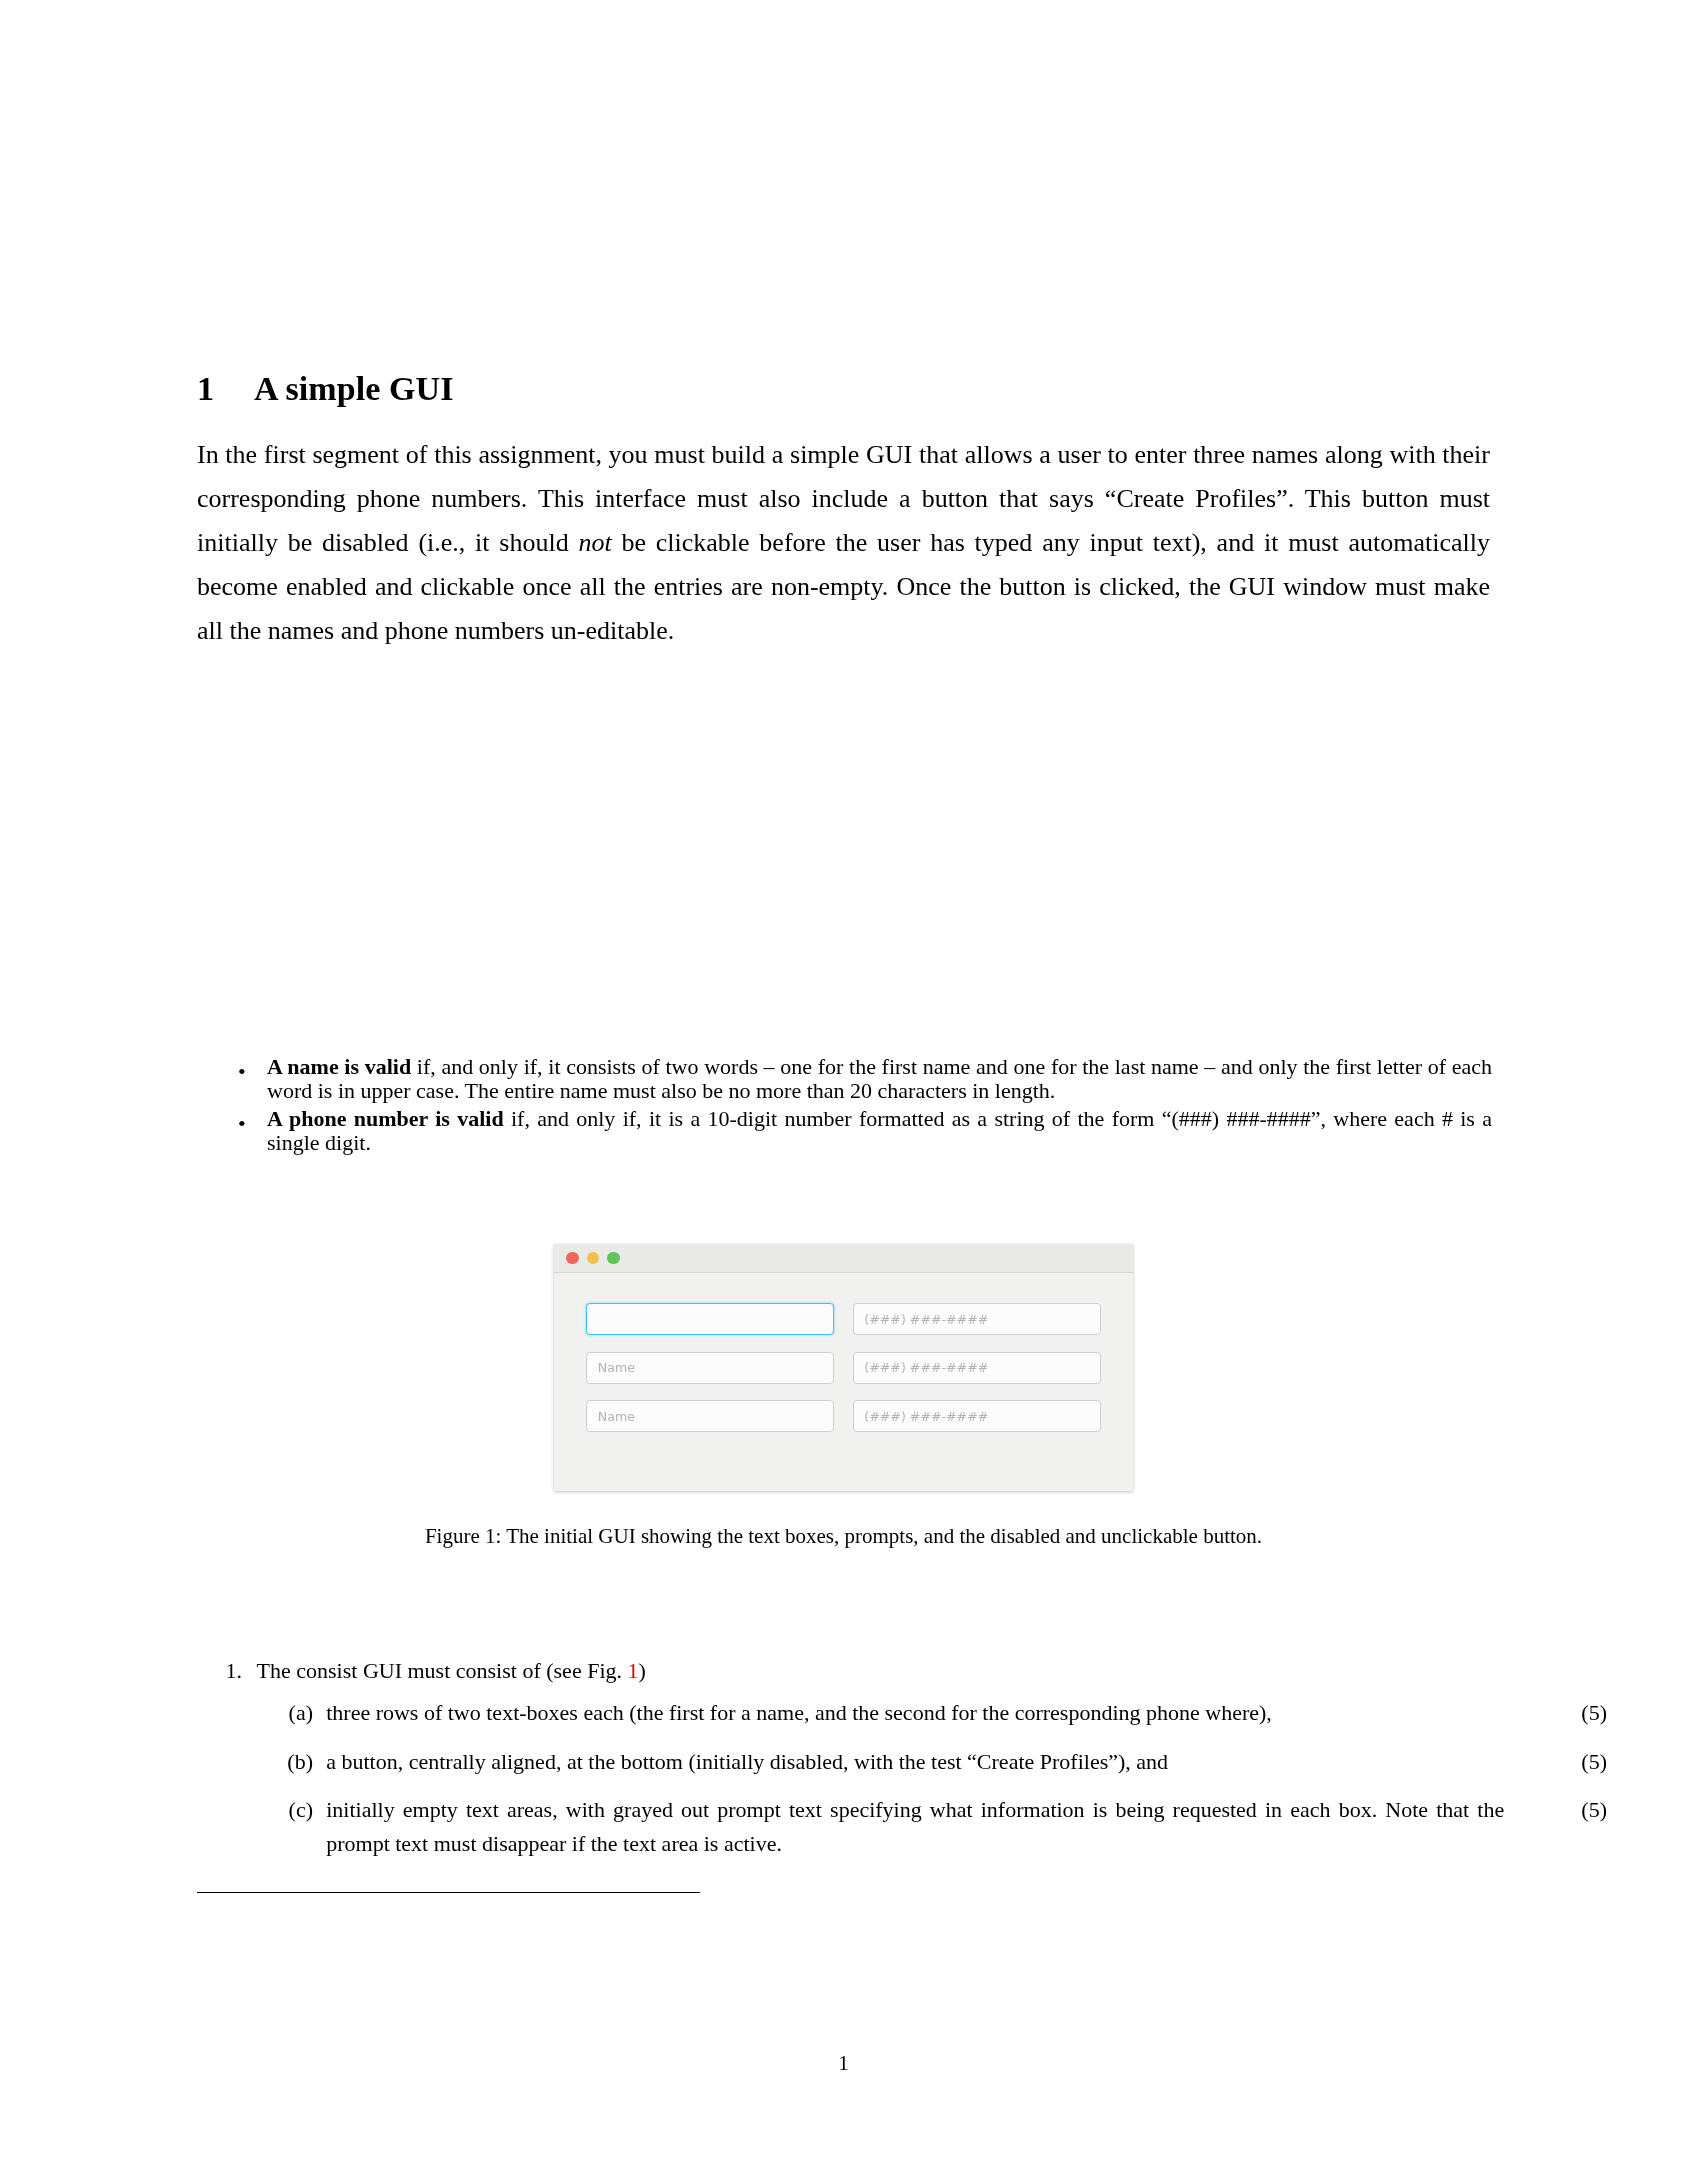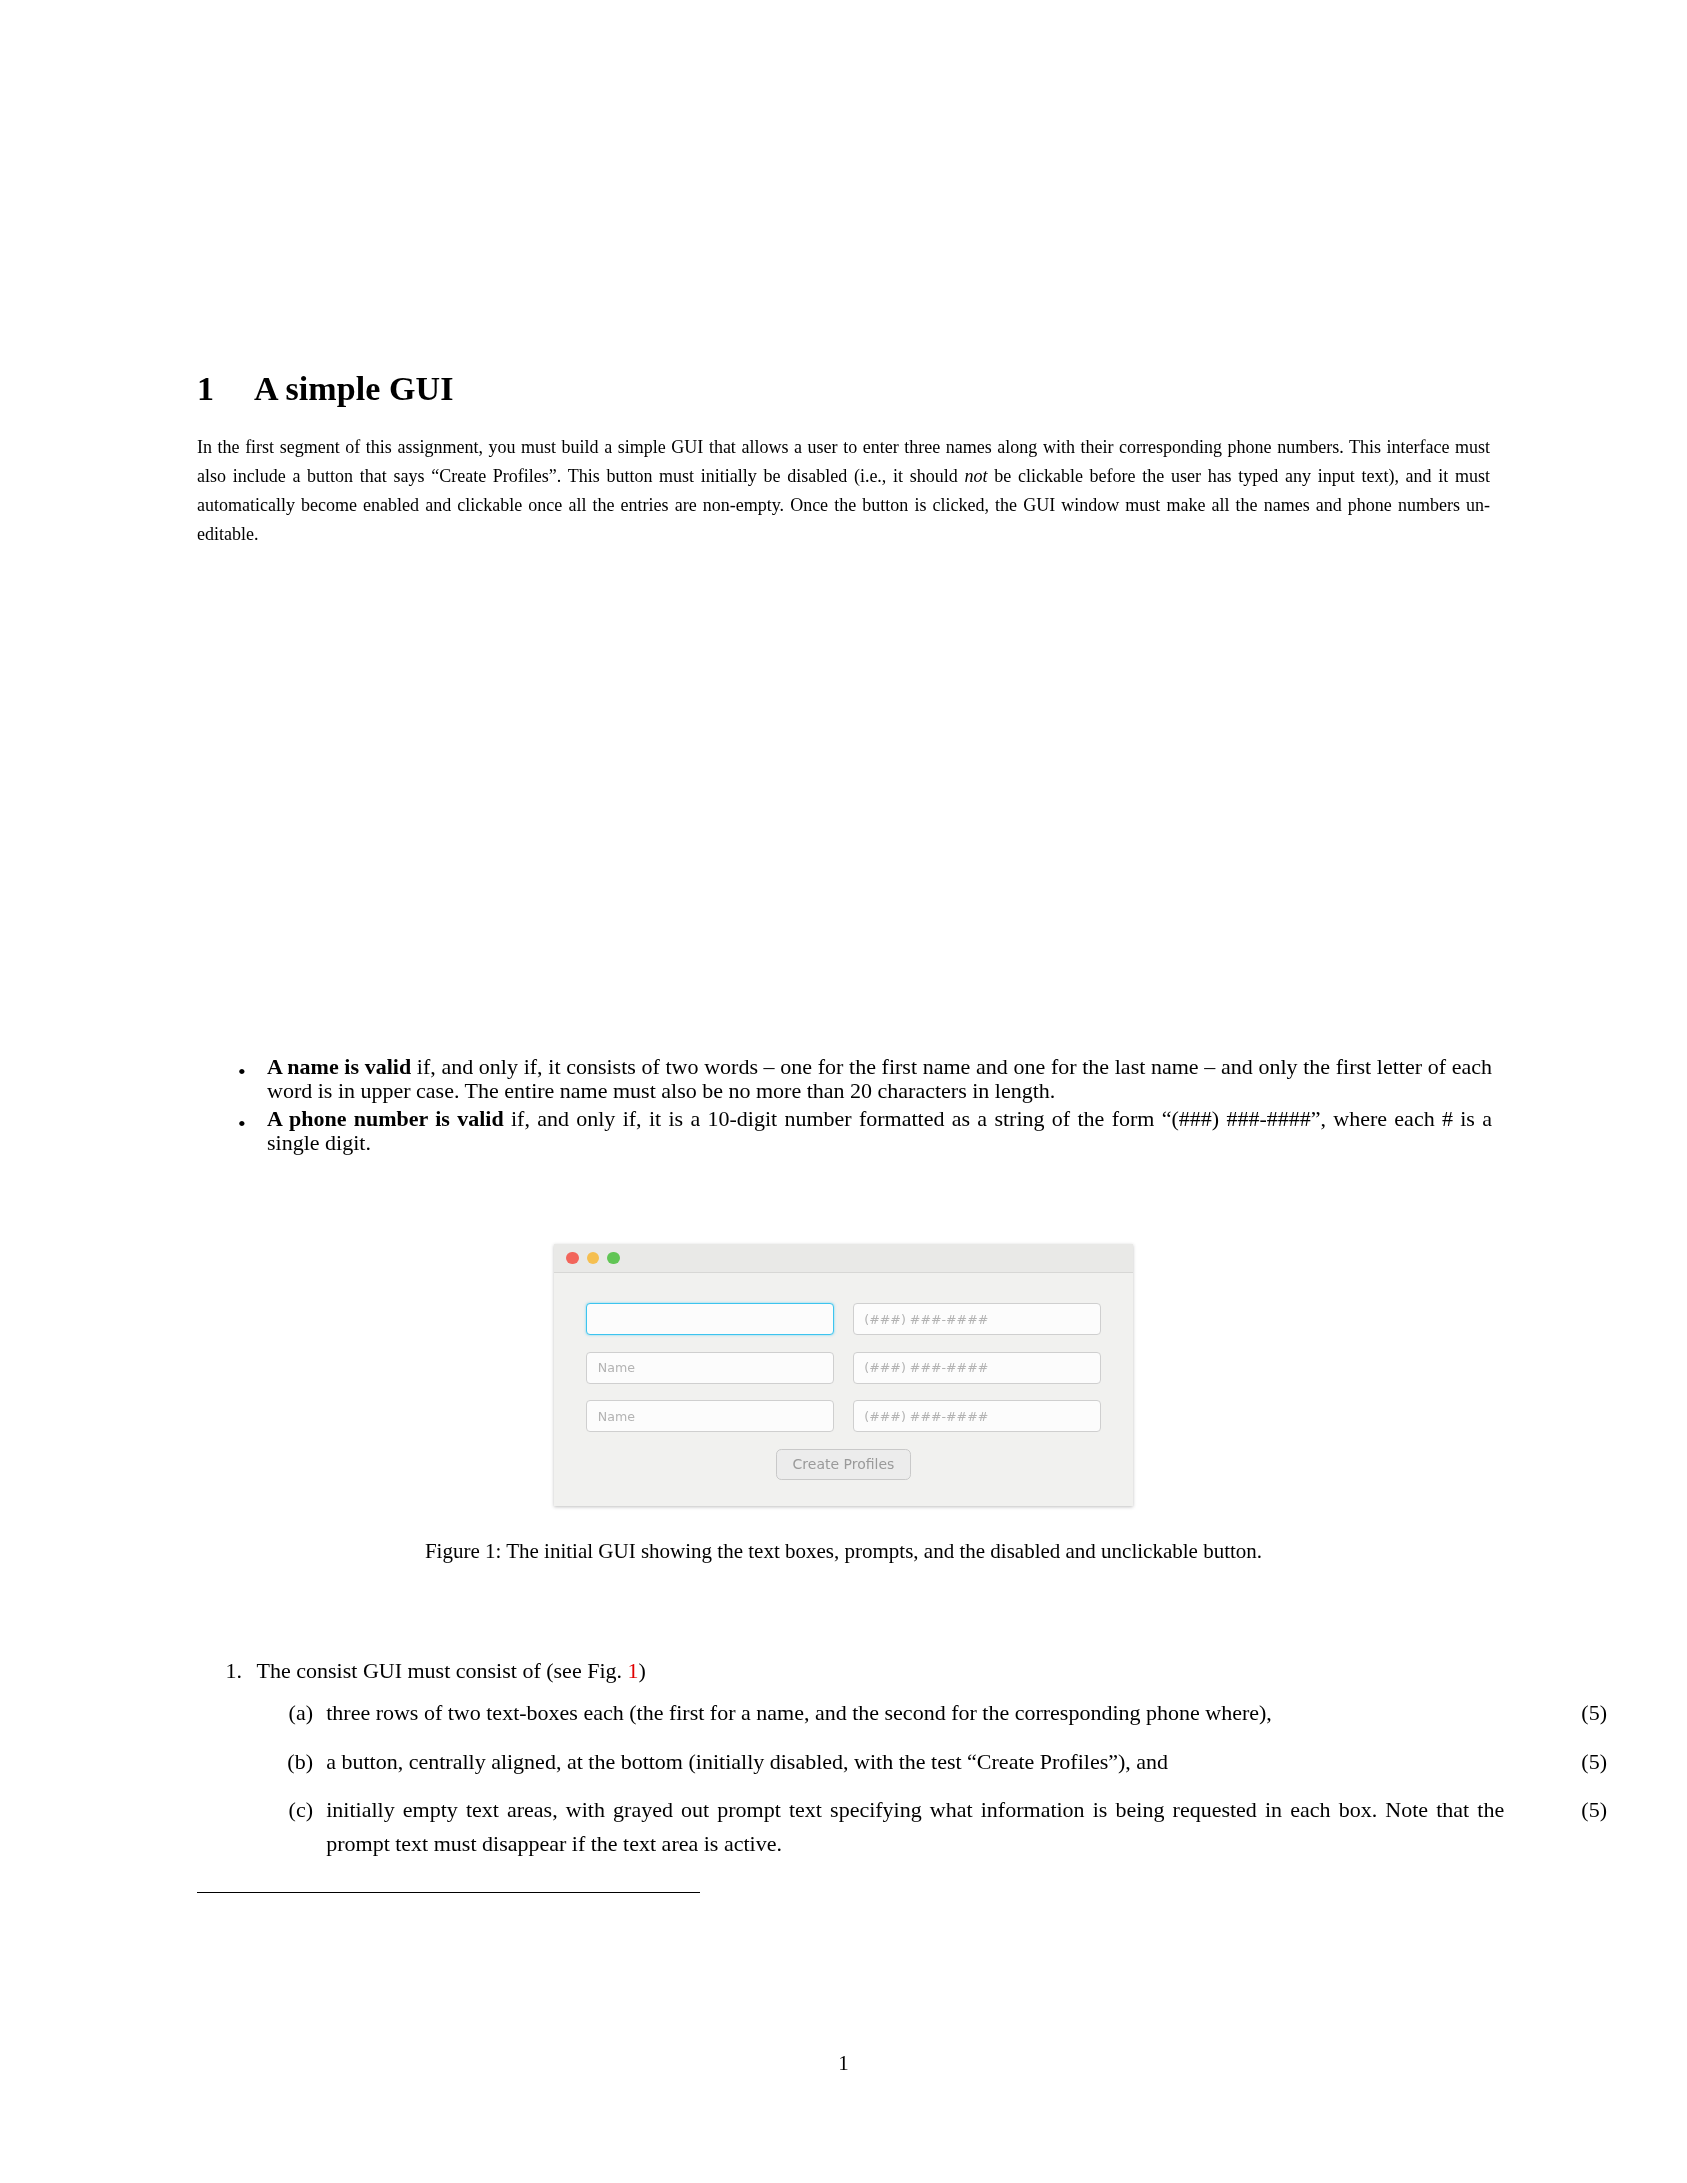--- a/index.html
+++ b/index.html
@@ -30,22 +30,22 @@
     font-size: 34px;
     font-weight: bold;
     margin: 0 0 25px 0;
     letter-spacing: 0.1px;
   }
   .sec-num {
     display: inline-block;
     width: 57px;
   }
   p.body-text {
-    font-size: 18px;
-    line-height: 29px;
+    font-size: 26px;
+    line-height: 44px;
     margin: 0 0 6.6px 0;
     text-align: justify;
     text-justify: inter-word;
   }
   p.body-text.tight {
     margin-top: 12px;
   }
   .italic { font-style: italic; }
   .bold { font-weight: bold; }
 
@@ -276,23 +276,20 @@
           <div class="txtbox phone">(###) ###-####</div>
         </div>
         <div class="gui-row">
           <div class="txtbox name">Name</div>
           <div class="txtbox phone">(###) ###-####</div>
         </div>
         <div class="gui-row">
           <div class="txtbox name">Name</div>
           <div class="txtbox phone">(###) ###-####</div>
         </div>
-        <div class="btn-row">
-          <div class="gui-button">Create Profiles</div>
-        </div>
       </div>
     </div>
     <div class="figure-caption"><span>Figure 1:</span><span> The initial GUI showing the text boxes, prompts, and the disabled and unclickable button.</span></div>
   </div>
 
   <div class="enum">
     <div class="enum-item">
       <div class="enum-num">1.</div>
       <div><span>The consist GUI must consist of (see Fig. </span><span class="redlink">1</span><span>)</span></div>
     </div>

